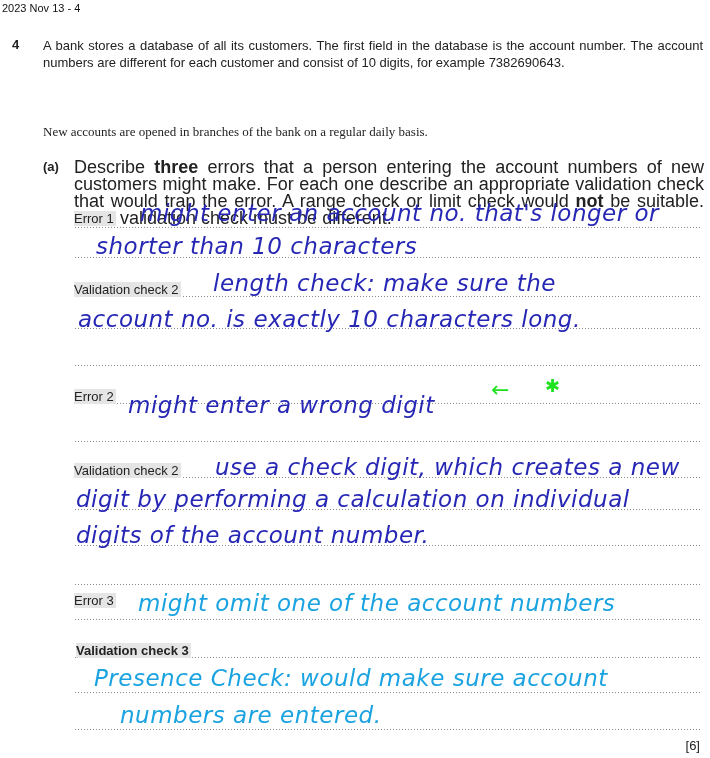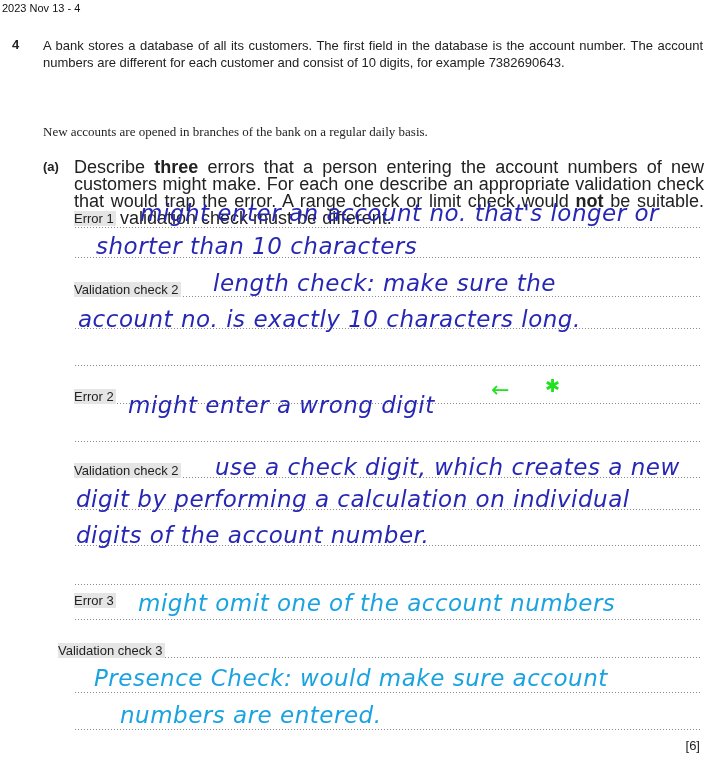--- a/index.html
+++ b/index.html
@@ -74,20 +74,20 @@
   <div class="hand blue" style="left:76px; top:486px;">digit by performing a calculation on individual</div>
   <div class="dotline" style="top:545px;"></div>
   <div class="hand blue" style="left:76px; top:522px;">digits of the account number.</div>
 
   <div class="dotline" style="top:584px;"></div>
   <div class="abs row-label" style="left:74px; top:593px;">Error 3</div>
   <div class="hand cyan" style="left:132px; top:590px;margin-left:6px;">might omit one of the account numbers</div>
   <div class="dotline" style="top:619px;"></div>
 
   <div class="dotline" style="top:657px;"></div>
-  <div class="abs row-label" style="left:58px; top:643px;">Validation check 3</div>
+  <div class="abs row-label" style="left:76px; top:643px;font-weight:bold;">Validation check 3</div>
   <div class="hand cyan" style="left:94px; top:665px;">Presence Check: would make sure account</div>
   <div class="dotline" style="top:692px;"></div>
   <div class="hand cyan" style="left:120px; top:702px;">numbers are entered.</div>
   <div class="dotline" style="top:729px;"></div>
 
   <div class="abs marks">[6]</div>
 </div>
 
 </body></html>

